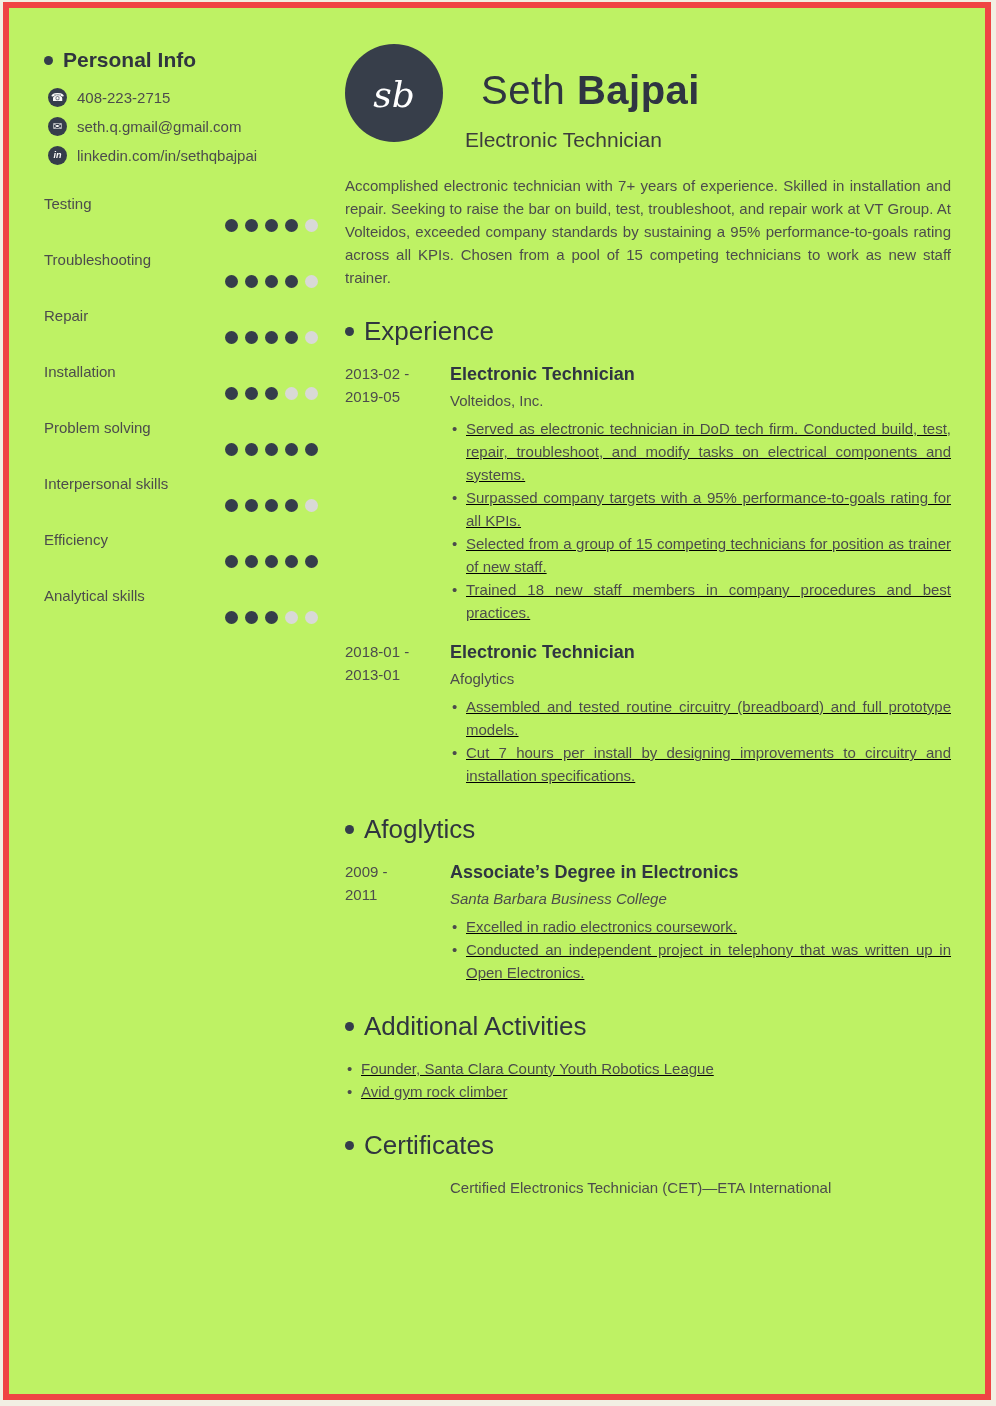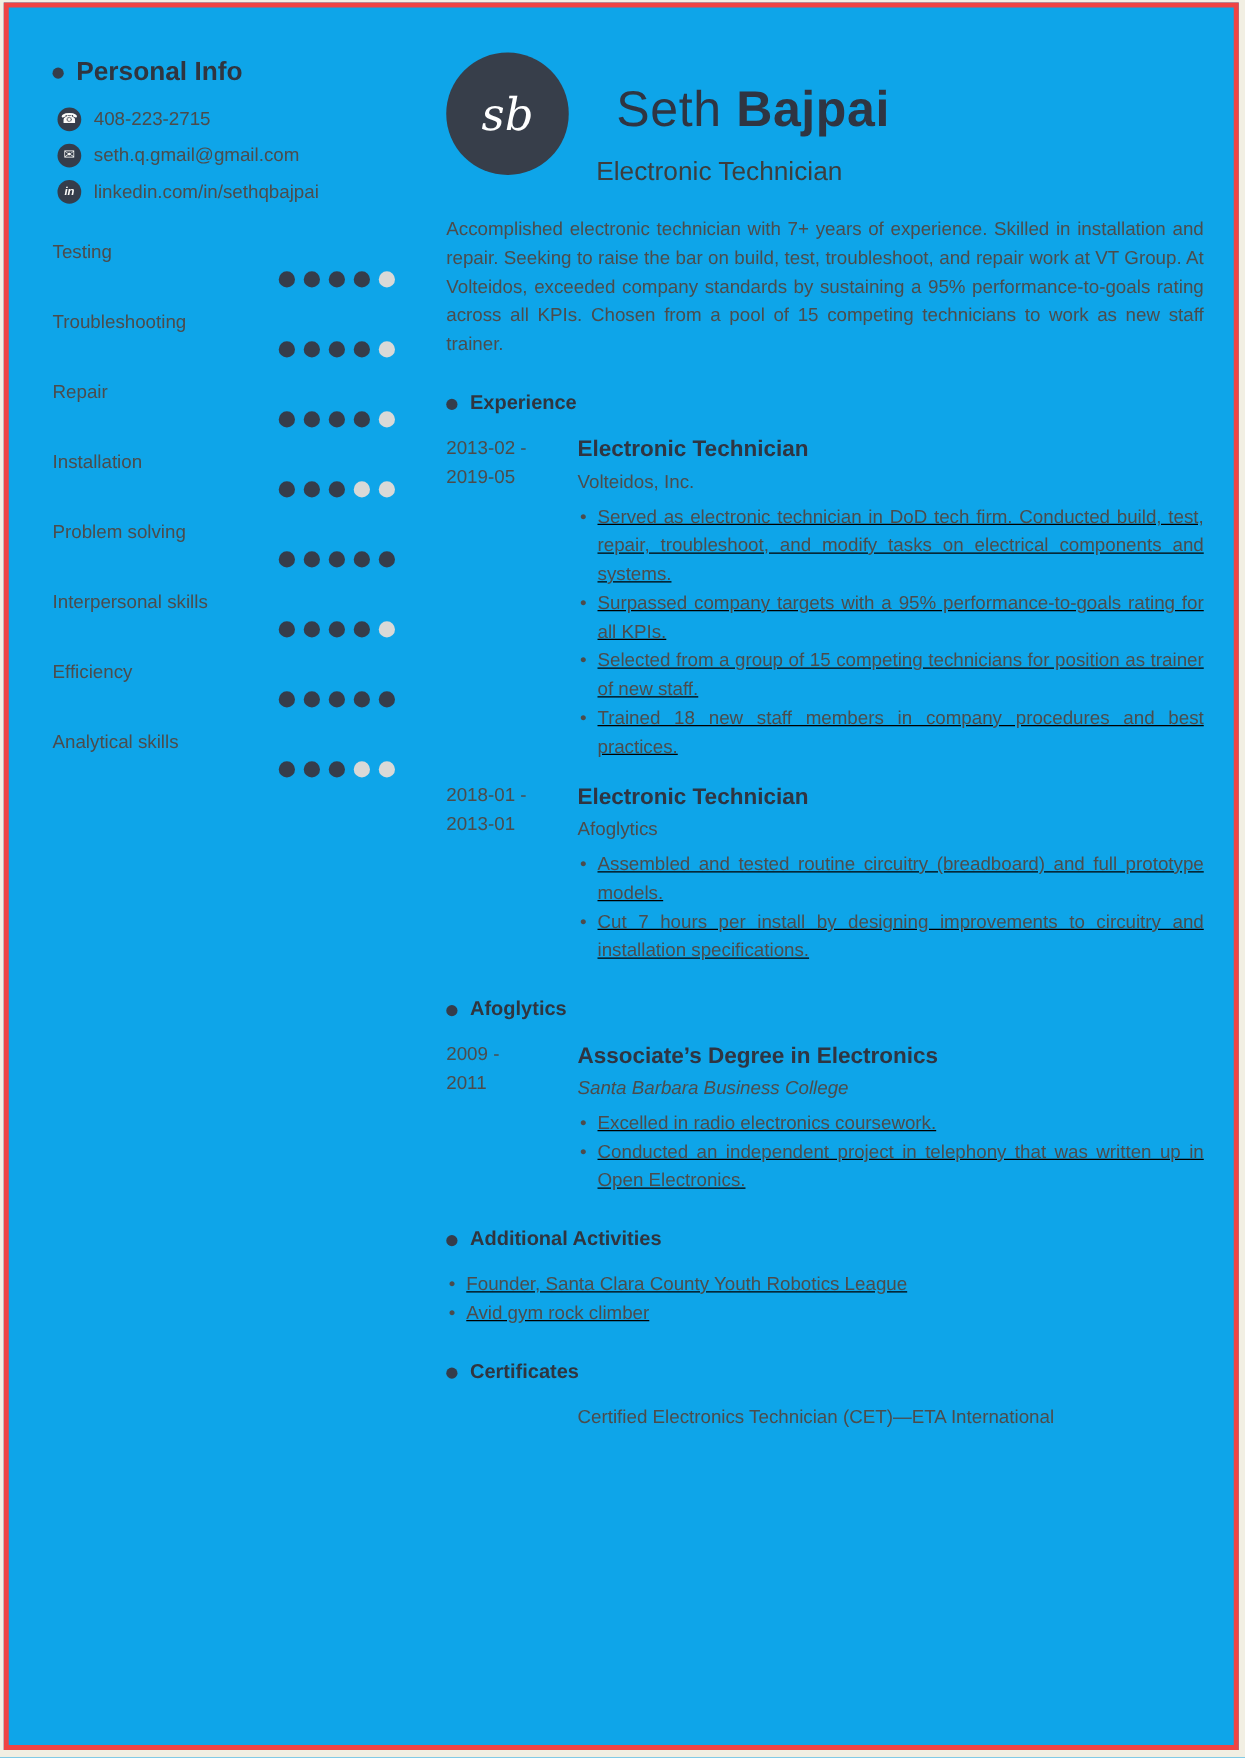--- a/index.html
+++ b/index.html
@@ -6,22 +6,22 @@
   body {
     width: 996px; height: 1406px;
     background: #f2efe3;
     font-family: "Liberation Sans", "DejaVu Sans", sans-serif;
     position: relative;
     overflow: hidden;
   }
   .page {
     position: absolute;
     left: 3px; top: 2px; right: 5px; bottom: 6px;
-    background: #0ea5e9;
-    border: 4px solid #ef4444;
+    background: #bef264;
+    border: 6px solid #ef4444;
     overflow: hidden;
   }
 
   
   .sidebar {
     position: absolute;
     left: 35px; top: 40px; width: 274px;
   }
   .side-heading {
     font-size: 21px; font-weight: 700; color: #30353f;
@@ -55,21 +55,21 @@
   }
   .dot {
     width: 13px; height: 13px; border-radius: 50%;
     background: #d9d9d7; display: inline-block;
   }
   .dot.filled { background: #353d4b; }
 
   
   .main {
     position: absolute;
-    left: 350px; top: 36px; width: 606px;
+    left: 336px; top: 36px; width: 606px;
   }
   .head-row { display: flex; align-items: flex-start; }
   .avatar {
     width: 98px; height: 98px; border-radius: 50%;
     background: #373e4a; color: #ffffff;
     display: flex; align-items: center; justify-content: center;
     font-family: "DejaVu Serif", "Liberation Serif", serif;
     font-style: italic; font-size: 36px;
     flex: 0 0 auto;
     padding-top: 2px; box-sizing: border-box;
@@ -82,21 +82,21 @@
   .person-name .last { font-weight: 700; }
   .person-title { font-size: 21px; color: #3d3d3d; margin-top: 8px; }
 
   .summary {
     margin-top: 22px;
     font-size: 15px; line-height: 23px; color: #4c4c4c;
     text-align: justify;
   }
 
   .section-heading {
-    font-size: 16px; font-weight: 700; color: #30353f;
+    font-size: 26px; font-weight: 400; color: #30353f;
     display: flex; align-items: center;
     margin: 27px 0 15px 0;
   }
   .entry {
     display: grid; grid-template-columns: 105px 1fr;
     margin-bottom: 16px;
   }
   .entry-dates { font-size: 15px; color: #4c4c4c; line-height: 23px; }
   .entry-title {
     font-size: 18px; font-weight: 700; color: #2f3542;

